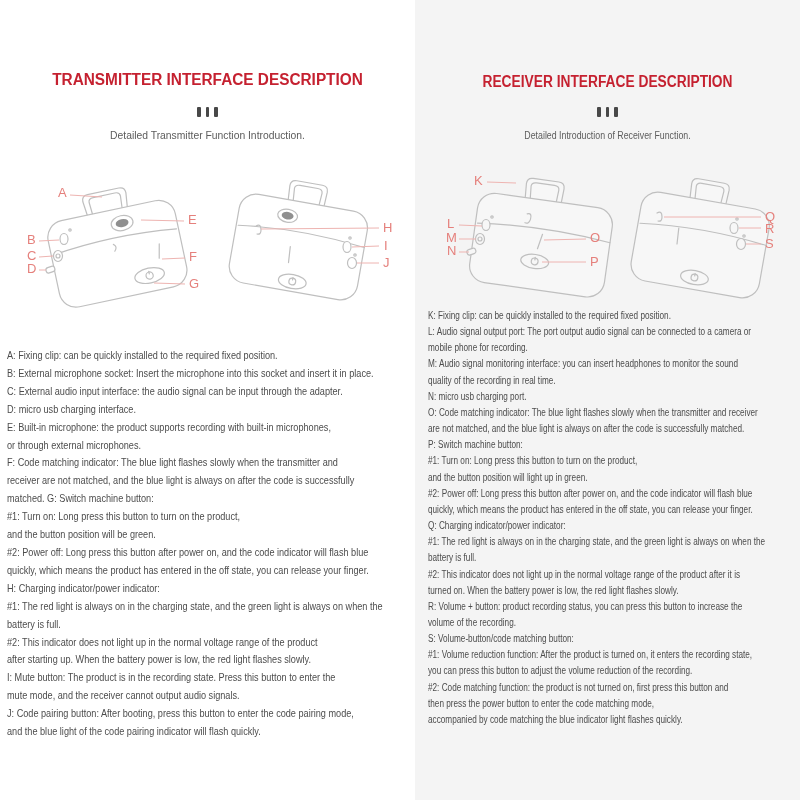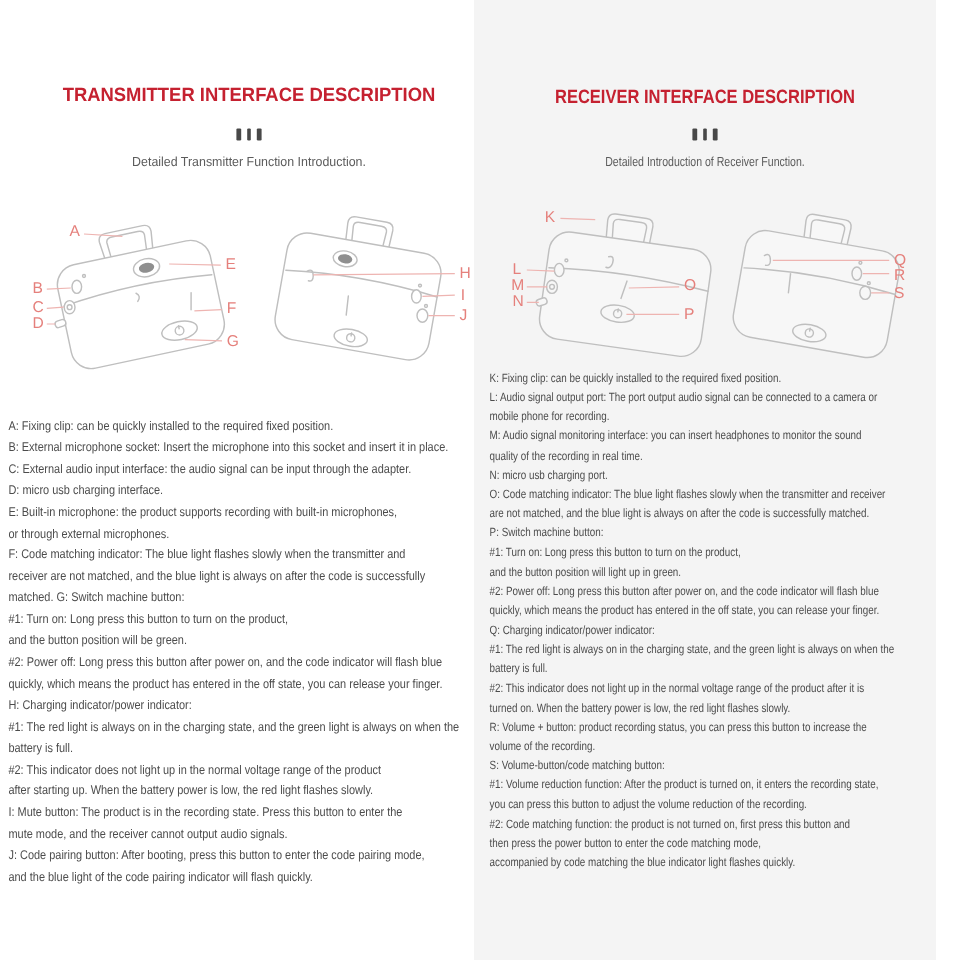--- a/index.html
+++ b/index.html
@@ -1,20 +1,20 @@
 <!DOCTYPE html>
 <html><head>
 <meta charset="utf-8">
 <style>
   html,body{margin:0;padding:0;background:#ffffff;}
   #canvas{position:relative;width:800px;height:800px;overflow:hidden;
           font-family:"Liberation Sans",sans-serif;background:#fff;}
   .panel{position:absolute;top:0;height:800px;overflow:hidden;}
   .panel.left{left:0;width:415px;background:#ffffff;}
-  .panel.right{left:395px;width:385px;background:#f4f4f4;}
+  .panel.right{left:415px;width:385px;background:#f4f4f4;}
 
   .title{position:absolute;left:0;right:0;margin:0;text-align:center;
          font-size:16px;font-weight:bold;color:#c52130;line-height:17px;white-space:nowrap;}
   .left .title{top:71px;transform:scaleX(.96);}
   .right .title{top:73px;transform:scaleX(.86);}
 
   .divider{position:absolute;top:107px;left:0;right:0;display:flex;
            justify-content:center;gap:5px;}
   .divider i{display:block;width:3.5px;height:10px;background:#484848;border-radius:1px;}
 

